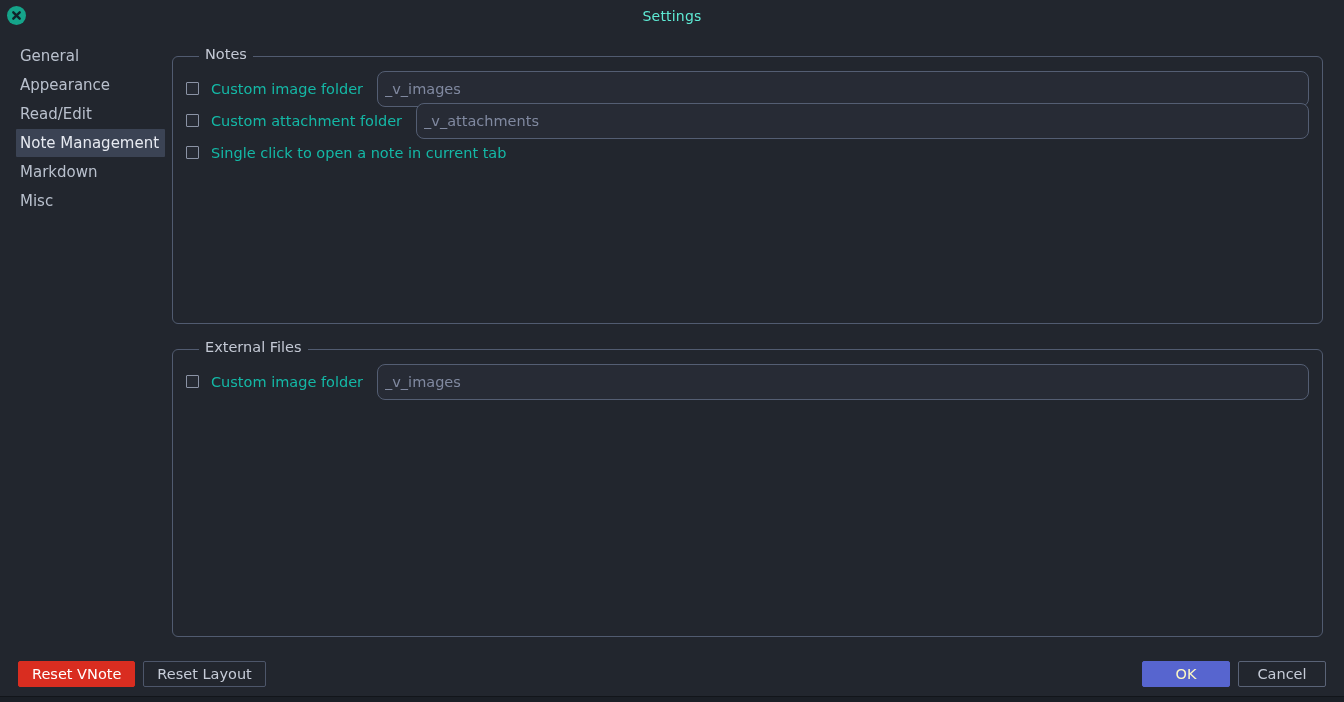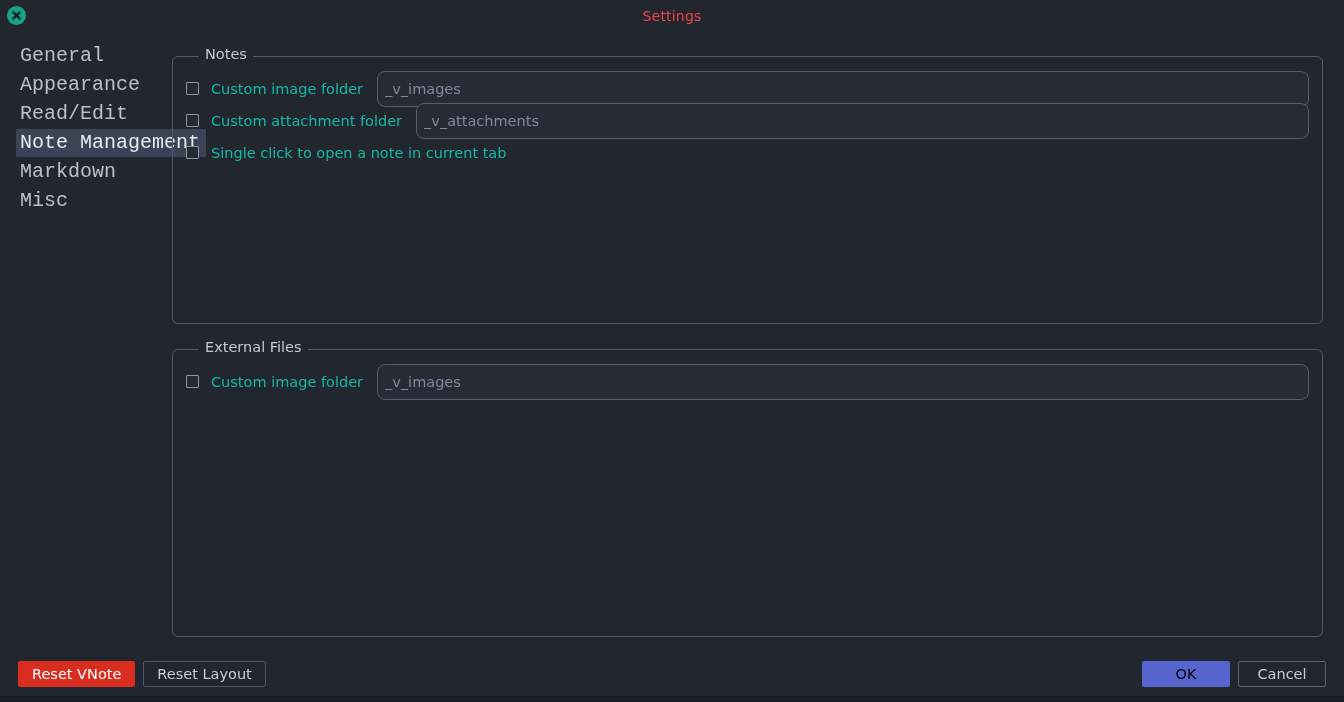--- a/index.html
+++ b/index.html
@@ -30,21 +30,21 @@
     position: relative;
     height: 32px;
     flex: 0 0 32px;
     background: #22262e;
     display: flex;
     align-items: center;
     justify-content: center;
   }
   .titlebar-title {
     font-size: 14px;
-    color: #ef4444;
+    color: #5eead4;
     letter-spacing: .2px;
   }
   .close-btn {
     position: absolute;
     left: 7px;
     top: 6px;
     width: 19px;
     height: 19px;
     border-radius: 50%;
     background: #15a48a;
@@ -68,27 +68,26 @@
   .sidebar {
     width: 172px;
     flex: 0 0 172px;
     padding-top: 0px;
   }
   .side-item {
     height: 28px;
     line-height: 28px;
     margin: 0 10px 1px 16px;
     padding: 0 6px 0 4px;
-    font-size: 20px;
+    font-size: 15px;
     color: #b9c0cd;
     white-space: nowrap;
     cursor: pointer;
     border-radius: 1px;
     display: inline-block;
-    font-family: Liberation Mono, monospace;
   }
   .side-item-wrap { display: block; }
   .side-item.selected {
     background: #3b4354;
     color: #e7eaf1;
   }
 
   
   .content {
     flex: 1 1 auto;
@@ -191,21 +190,21 @@
     border-color: #4d566a;
   }
   .btn.danger {
     background: #d92d20;
     border-color: #d92d20;
     color: #ffffff;
   }
   .btn.primary {
     background: #5765cf;
     border-color: #5765cf;
-    color: #000000;
+    color: #fef9c3;
     min-width: 88px;
     text-align: center;
   }
   .btn.neutral {
     background: transparent;
     border-color: #5a6377;
     color: #c6ccd8;
     min-width: 88px;
     text-align: center;
   }

